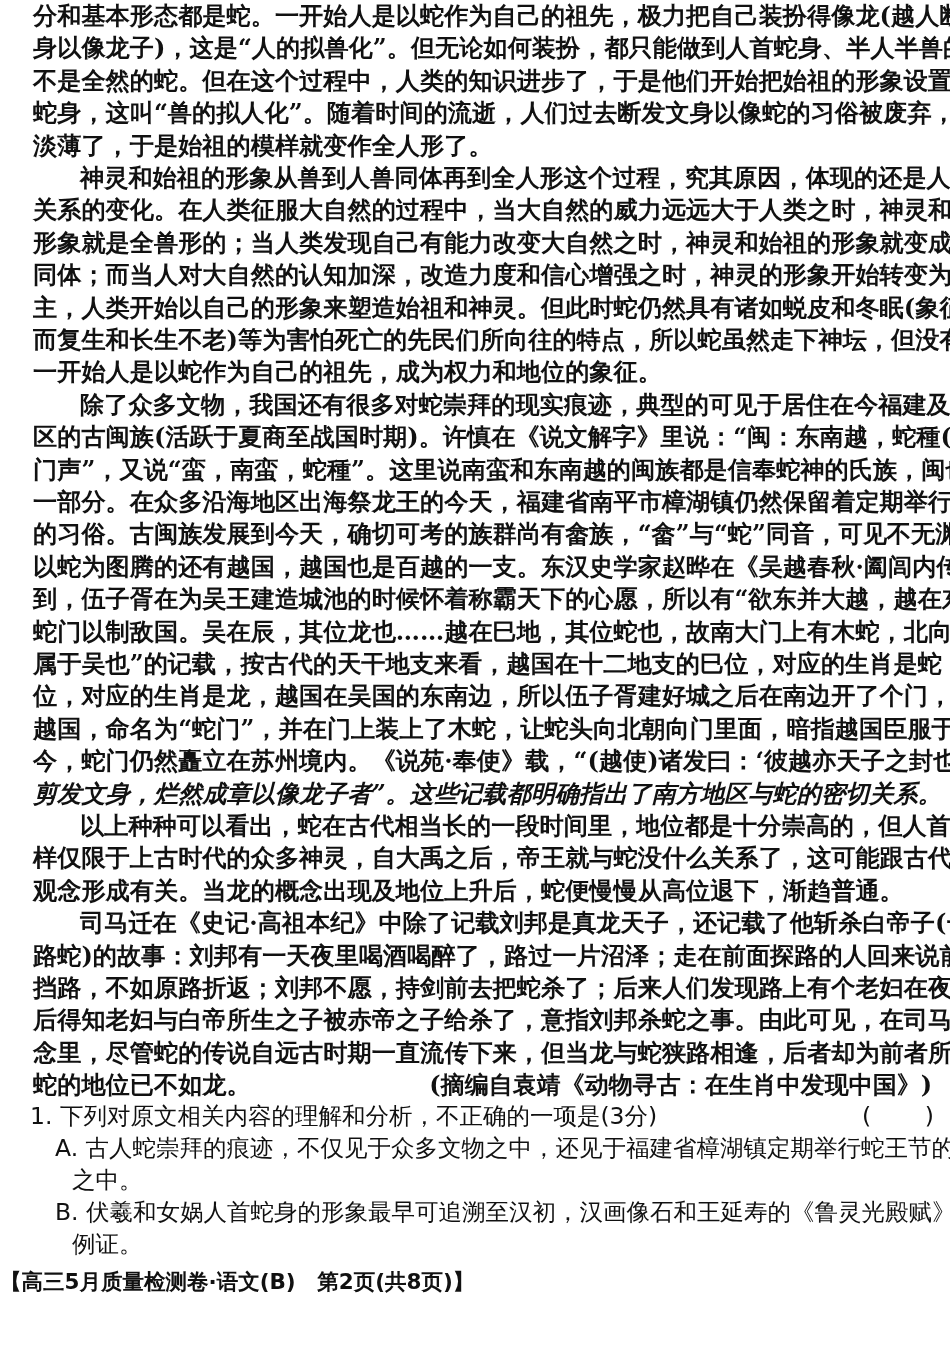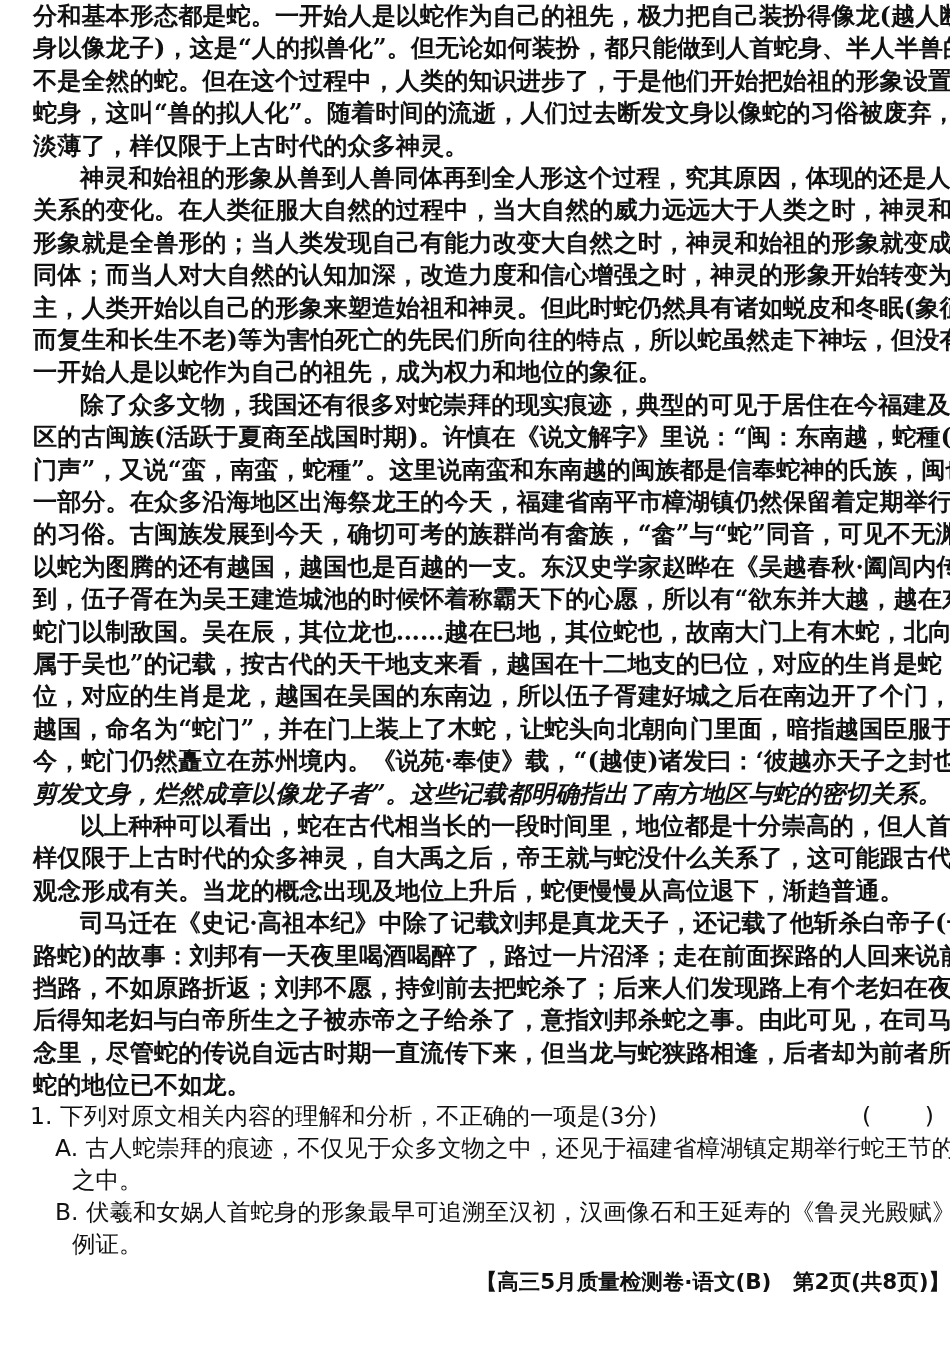--- a/index.html
+++ b/index.html
@@ -13,34 +13,34 @@
   .line.indent { left: 80px; width: 852px; }
   .source { position: absolute; right: 18px; top: 1069px; height: 32px; line-height: 32px;
             font-size: 24px; font-weight: 600; white-space: nowrap; }
   .q { font-family: "DejaVu Sans", "Liberation Sans", sans-serif; font-weight: 400; font-size: 23.5px; }
   .qline { position: absolute; height: 34px; line-height: 34px; white-space: nowrap; }
   .stem { left: 30px; top: 1099px; width: 760px; }
   .blank { position: absolute; left: 862px; top: 1099px; width: 72px; height: 34px; line-height: 34px;
            display: flex; justify-content: space-between; }
   .opt { left: 55px; width: 877px; text-align: justify; text-align-last: justify; }
   .opt.cont { left: 72px; width: 849px; text-align-last: left; }
-  .footer { position: absolute; top: 1267px; left: 0; width: 950px; text-align: right;
+  .footer { position: absolute; top: 1267px; left: 0; width: 950px; text-align: left;
             font-family: "DejaVu Sans", "Liberation Sans", sans-serif; font-weight: 700;
             font-size: 21.5px; line-height: 30px; }
 </style>
 </head>
 <body>
 
 <div class="page">
   <div id="passage">
       <div class="line" style="top: 0px;">分和基本形态都是蛇。一开始人是以蛇作为自己的祖先，极力把自己装扮得像龙(越人断发文</div>
       <div class="line" style="top: 32.4px;">身以像龙子)，这是“人的拟兽化”。但无论如何装扮，都只能做到人首蛇身、半人半兽的地步，而</div>
       <div class="line" style="top: 64.8px;">不是全然的蛇。但在这个过程中，人类的知识进步了，于是他们开始把始祖的形象设置成人首</div>
       <div class="line" style="top: 97.2px;">蛇身，这叫“兽的拟人化”。随着时间的流逝，人们过去断发文身以像蛇的习俗被废弃，连记忆也</div>
-      <div class="line last" style="top: 129.6px;">淡薄了，样仅限于上古时代的众多神灵。</div>
+      <div class="line last" style="top: 129.6px;">淡薄了，于是始祖的模样就变作全人形了。</div>
       <div class="line indent" style="top: 162px;">神灵和始祖的形象从兽到人兽同体再到全人形这个过程，究其原因，体现的还是人与自然</div>
       <div class="line" style="top: 194.4px;">关系的变化。在人类征服大自然的过程中，当大自然的威力远远大于人类之时，神灵和始祖的</div>
       <div class="line" style="top: 226.8px;">形象就是全兽形的；当人类发现自己有能力改变大自然之时，神灵和始祖的形象就变成了人兽</div>
       <div class="line" style="top: 259.2px;">同体；而当人对大自然的认知加深，改造力度和信心增强之时，神灵的形象开始转变为以人为</div>
       <div class="line" style="top: 291.6px;">主，人类开始以自己的形象来塑造始祖和神灵。但此时蛇仍然具有诸如蜕皮和冬眠(象征着死</div>
       <div class="line" style="top: 324px;">而复生和长生不老)等为害怕死亡的先民们所向往的特点，所以蛇虽然走下神坛，但没有消失，</div>
       <div class="line last" style="top: 356.4px;">一开始人是以蛇作为自己的祖先，成为权力和地位的象征。</div>
       <div class="line indent" style="top: 388.8px;">除了众多文物，我国还有很多对蛇崇拜的现实痕迹，典型的可见于居住在今福建及邻近地</div>
       <div class="line" style="top: 421.2px;">区的古闽族(活跃于夏商至战国时期)。许慎在《说文解字》里说：“闽：东南越，蛇種(种)。从虫，</div>
       <div class="line" style="top: 453.6px;">门声”，又说“蛮，南蛮，蛇種”。这里说南蛮和东南越的闽族都是信奉蛇神的氏族，闽也是南蛮的</div>
@@ -58,20 +58,21 @@
       <div class="line" style="top: 842.4px;">样仅限于上古时代的众多神灵，自大禹之后，帝王就与蛇没什么关系了，这可能跟古代龙的思想</div>
       <div class="line last" style="top: 874.8px;">观念形成有关。当龙的概念出现及地位上升后，蛇便慢慢从高位退下，渐趋普通。</div>
       <div class="line indent" style="top: 907.2px;">司马迁在《史记·高祖本纪》中除了记载刘邦是真龙天子，还记载了他斩杀白帝子(一条拦</div>
       <div class="line" style="top: 939.6px;">路蛇)的故事：刘邦有一天夜里喝酒喝醉了，路过一片沼泽；走在前面探路的人回来说前面有蛇</div>
       <div class="line" style="top: 972px;">挡路，不如原路折返；刘邦不愿，持剑前去把蛇杀了；后来人们发现路上有个老妇在夜里哭，询问</div>
       <div class="line" style="top: 1004.4px;">后得知老妇与白帝所生之子被赤帝之子给杀了，意指刘邦杀蛇之事。由此可见，在司马迁的观</div>
       <div class="line" style="top: 1036.8px;">念里，尽管蛇的传说自远古时期一直流传下来，但当龙与蛇狭路相逢，后者却为前者所杀，此时，</div>
       <div class="line last" style="top: 1069.2px;">蛇的地位已不如龙。</div>
     </div>
 
+  <div class="source">(摘编自袁靖《动物寻古：在生肖中发现中国》)</div>
 
   <div class="q qline stem">1. 下列对原文相关内容的理解和分析，不正确的一项是(3分)</div>
   <div class="q blank">
     <span>(</span>
     <span>)</span>
   </div>
 
   <div class="q qline opt" style="top:1131px">A. 古人蛇崇拜的痕迹，不仅见于众多文物之中，还见于福建省樟湖镇定期举行蛇王节的习俗</div>
   <div class="q qline opt cont" style="top:1163px">之中。</div>
   <div class="q qline opt" style="top:1195px">B. 伏羲和女娲人首蛇身的形象最早可追溯至汉初，汉画像石和王延寿的《鲁灵光殿赋》便是</div>

